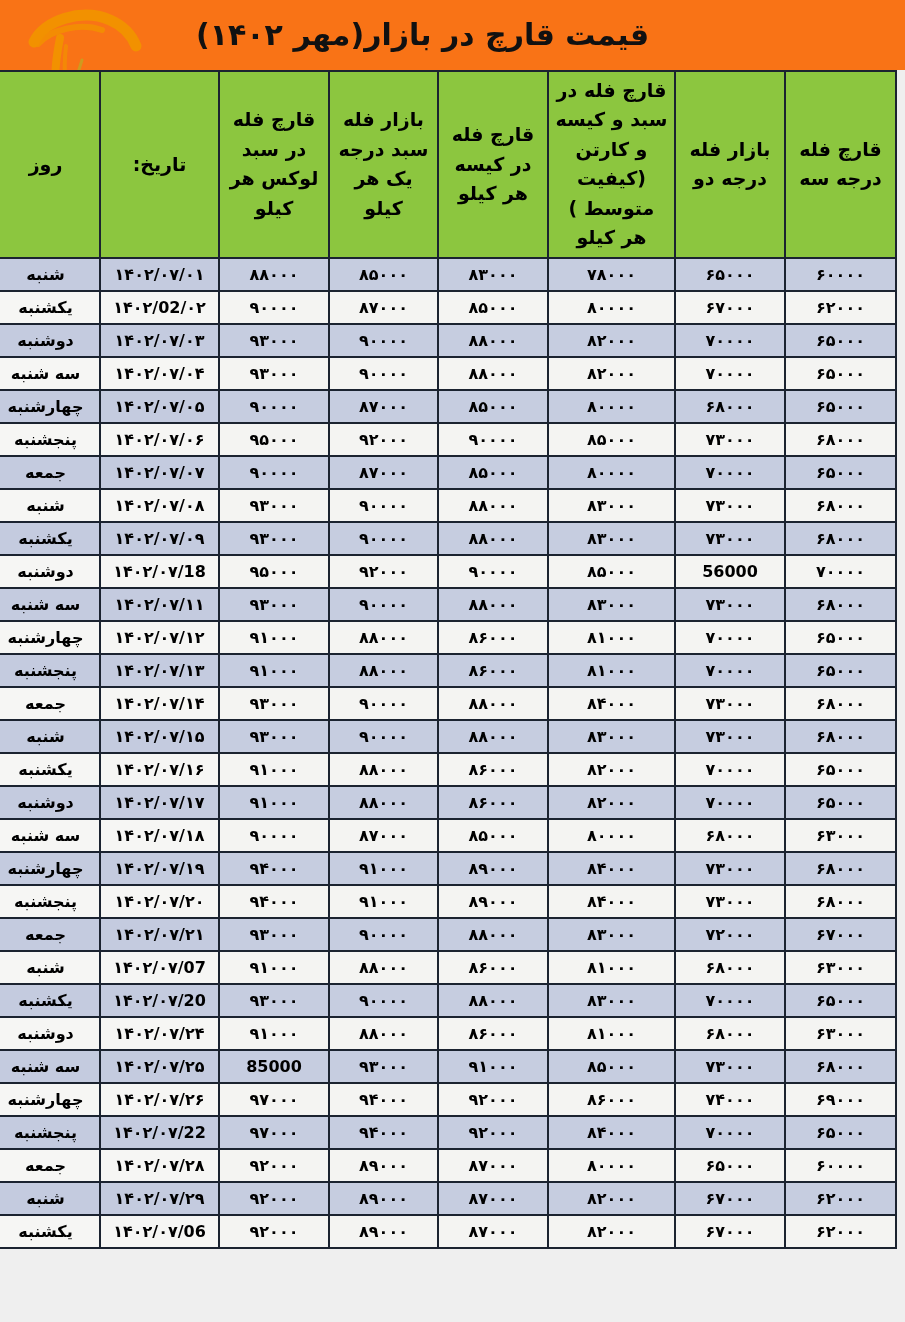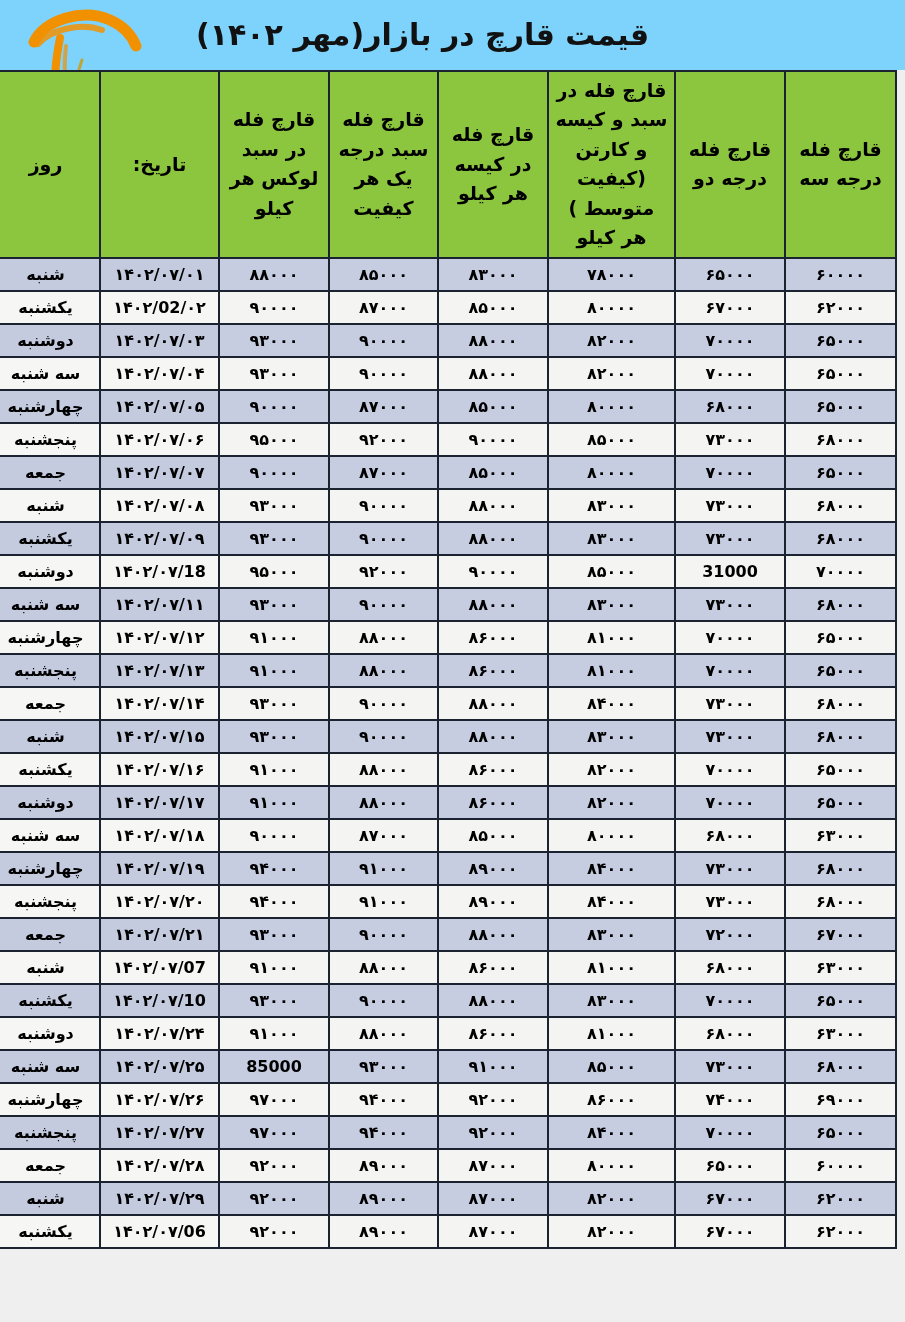--- a/index.html
+++ b/index.html
@@ -15,21 +15,21 @@
     position:relative;
     width:905px;height:1322px;
     box-sizing:border-box;
   }
   
   .topbar{
     position:relative;
     height:70px;
     display:flex;
     justify-content:center;
-    background:#7dd3fc;
+    background:#f97316;
   }
   .page-title{
     font-size:30px;
     font-weight:bold;
     color:#111;
     letter-spacing:0;
     line-height:1;
     margin-right:60px;
     white-space:nowrap;
     font-family:"DejaVu Sans","Liberation Sans",sans-serif;
@@ -125,24 +125,24 @@
           <col class="c3">
           <col class="c4">
         <col class="c5">
           <col class="c6">
           <col class="c7">
           <col class="c8">
       </colgroup>
       <thead>
         <tr>
           <th>قارچ فله درجه سه</th>
-          <th>قارچ فله درجه دو</th>
+          <th>بازار فله درجه دو</th>
           <th>قارچ فله در سبد و کیسه و کارتن (کیفیت متوسط ) هر کیلو</th>
           <th>قارچ فله در کیسه هر کیلو</th>
-          <th>قارچ فله سبد درجه یک هر کیفیت</th>
+          <th>بازار فله سبد درجه یک هر کیلو</th>
           <th>قارچ فله در سبد لوکس هر کیلو</th>
           <th>تاریخ:</th>
           <th>روز</th>
         </tr>
       </thead>
       <tbody id="tbody">
           <tr class="odd">
             <td class="c-g3">۶۰۰۰۰</td>
             <td class="c-g2">۶۵۰۰۰</td>
             <td class="c-mixed">۷۸۰۰۰</td>
@@ -227,21 +227,21 @@
             <td class="c-g2">۷۳۰۰۰</td>
             <td class="c-mixed">۸۳۰۰۰</td>
             <td class="c-bag">۸۸۰۰۰</td>
             <td class="c-g1">۹۰۰۰۰</td>
             <td class="c-lux">۹۳۰۰۰</td>
             <td class="c-date">۱۴۰۲/۰۷/۰۹</td>
             <td class="c-day">یکشنبه</td>
           </tr>
           <tr class="even">
             <td class="c-g3">۷۰۰۰۰</td>
-            <td class="c-g2">31000</td>
+            <td class="c-g2">56000</td>
             <td class="c-mixed">۸۵۰۰۰</td>
             <td class="c-bag">۹۰۰۰۰</td>
             <td class="c-g1">۹۲۰۰۰</td>
             <td class="c-lux">۹۵۰۰۰</td>
             <td class="c-date">۱۴۰۲/۰۷/18</td>
             <td class="c-day">دوشنبه</td>
           </tr>
           <tr class="odd">
             <td class="c-g3">۶۸۰۰۰</td>
             <td class="c-g2">۷۳۰۰۰</td>
@@ -362,21 +362,21 @@
             <td class="c-date">۱۴۰۲/۰۷/07</td>
             <td class="c-day">شنبه</td>
           </tr>
           <tr class="odd">
             <td class="c-g3">۶۵۰۰۰</td>
             <td class="c-g2">۷۰۰۰۰</td>
             <td class="c-mixed">۸۳۰۰۰</td>
             <td class="c-bag">۸۸۰۰۰</td>
             <td class="c-g1">۹۰۰۰۰</td>
             <td class="c-lux">۹۳۰۰۰</td>
-            <td class="c-date">۱۴۰۲/۰۷/10</td>
+            <td class="c-date">۱۴۰۲/۰۷/20</td>
             <td class="c-day">یکشنبه</td>
           </tr>
           <tr class="even">
             <td class="c-g3">۶۳۰۰۰</td>
             <td class="c-g2">۶۸۰۰۰</td>
             <td class="c-mixed">۸۱۰۰۰</td>
             <td class="c-bag">۸۶۰۰۰</td>
             <td class="c-g1">۸۸۰۰۰</td>
             <td class="c-lux">۹۱۰۰۰</td>
             <td class="c-date">۱۴۰۲/۰۷/۲۴</td>
@@ -402,21 +402,21 @@
             <td class="c-date">۱۴۰۲/۰۷/۲۶</td>
             <td class="c-day">چهارشنبه</td>
           </tr>
           <tr class="odd">
             <td class="c-g3">۶۵۰۰۰</td>
             <td class="c-g2">۷۰۰۰۰</td>
             <td class="c-mixed">۸۴۰۰۰</td>
             <td class="c-bag">۹۲۰۰۰</td>
             <td class="c-g1">۹۴۰۰۰</td>
             <td class="c-lux">۹۷۰۰۰</td>
-            <td class="c-date">۱۴۰۲/۰۷/۲۷</td>
+            <td class="c-date">۱۴۰۲/۰۷/22</td>
             <td class="c-day">پنجشنبه</td>
           </tr>
           <tr class="even">
             <td class="c-g3">۶۰۰۰۰</td>
             <td class="c-g2">۶۵۰۰۰</td>
             <td class="c-mixed">۸۰۰۰۰</td>
             <td class="c-bag">۸۷۰۰۰</td>
             <td class="c-g1">۸۹۰۰۰</td>
             <td class="c-lux">۹۲۰۰۰</td>
             <td class="c-date">۱۴۰۲/۰۷/۲۸</td>

